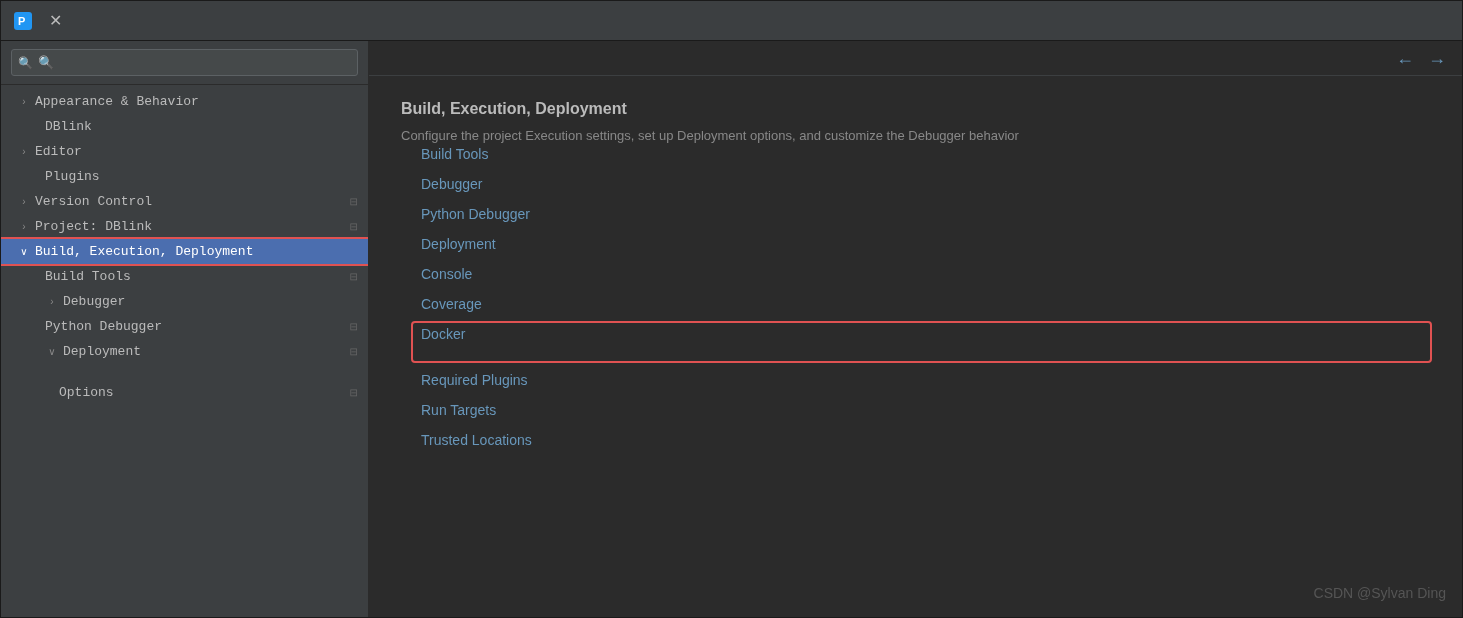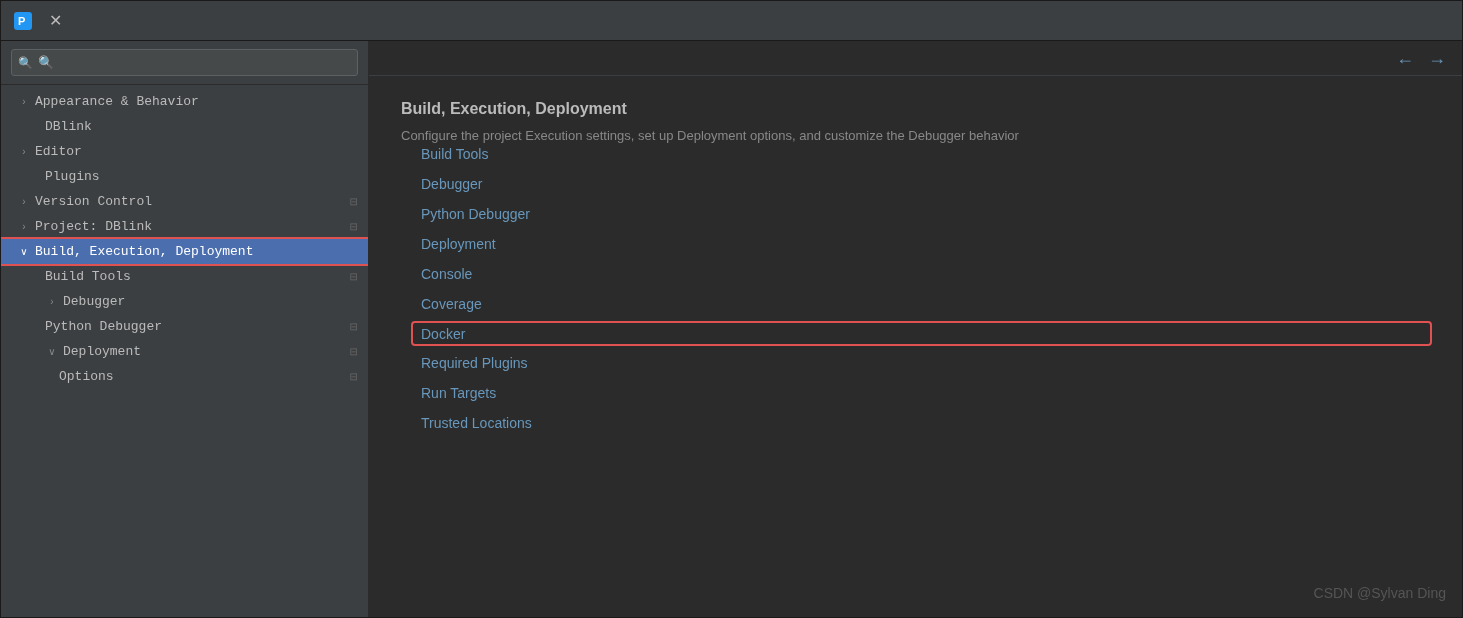--- a/index.html
+++ b/index.html
@@ -146,20 +146,21 @@
       color: #666;
       font-size: 10px;
     }
 
     .nav-item-child {
       padding-left: 44px;
     }
 
     .nav-item-child2 {
       padding-left: 58px;
+      margin-top: 16px;
     }
 
     .main-panel {
       flex: 1;
       background: #2b2b2b;
       display: flex;
       flex-direction: column;
     }
 
     .main-toolbar {
@@ -340,21 +341,21 @@
           <a class="link-item">Debugger</a>
 
           <a class="link-item">Python Debugger</a>
 
           <a class="link-item">Deployment</a>
 
           <a class="link-item">Console</a>
 
           <a class="link-item">Coverage</a>
 
-          <a class="link-item docker-highlighted" style="outline: 2px solid #e05252; padding: 3px 80px 2px 8px; display: inline-block;">Docker</a>
+          <a class="link-item docker-highlighted" style="outline: 2px solid #e05252; padding: 3px 80px 19px 8px; display: inline-block;">Docker</a>
 
           <a class="link-item">Required Plugins</a>
 
           <a class="link-item">Run Targets</a>
 
           <a class="link-item">Trusted Locations</a>
         </div>
       </div>
 
       <div class="watermark">CSDN @Sylvan Ding</div>

